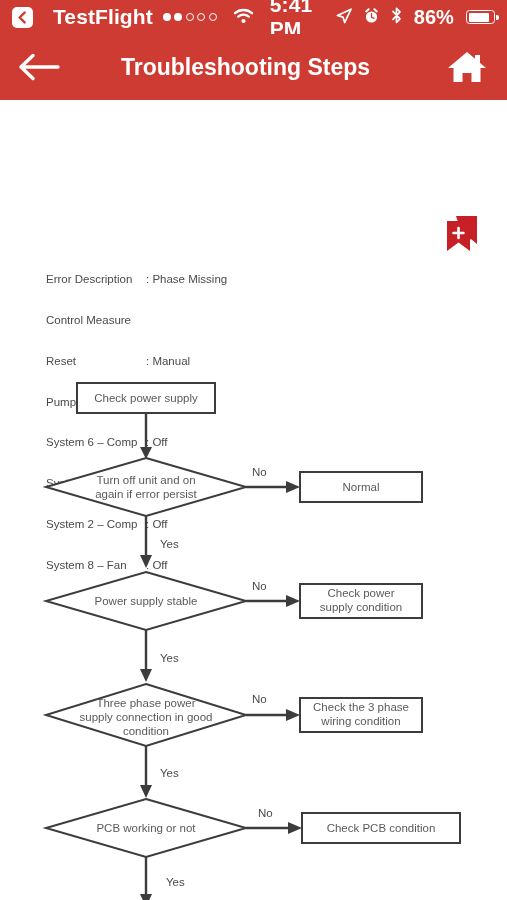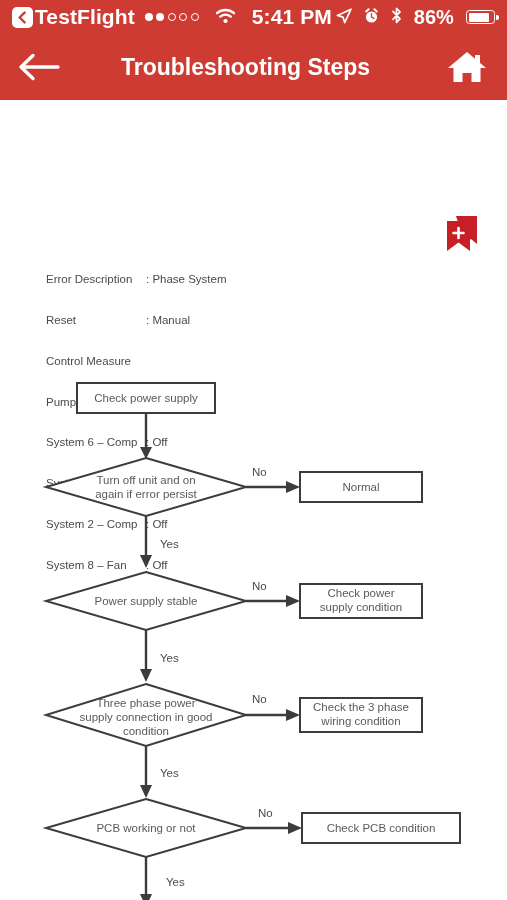--- a/index.html
+++ b/index.html
@@ -9,21 +9,21 @@
     overflow:hidden;position:relative;
   }
 
   
   .statusbar{
     height:34px;background:#ce3b32;color:#fff;
     display:flex;align-items:center;padding:0 12px;
     font-size:21px;font-weight:bold;letter-spacing:.1px;
     box-sizing:border-box;
   }
-  .sb-left{display:flex;align-items:center;gap:2px;flex:0 0 auto;}
+  .sb-left{display:flex;align-items:center;gap:20px;flex:0 0 auto;}
   .sb-mid{display:flex;align-items:center;gap:16px;margin-left:10px;}
   .sb-right{display:flex;align-items:center;gap:12px;margin-left:auto;}
   .backchip{
     width:21px;height:21px;border-radius:5px;background:#fff;
     display:flex;align-items:center;justify-content:center;flex:0 0 auto;
   }
   .backchip svg{display:block;}
   .carrier{font-size:21px;font-weight:bold;}
   .dots{display:flex;align-items:center;gap:3.5px;}
   .dot{width:8px;height:8px;border-radius:50%;}
@@ -156,29 +156,29 @@
     <svg width="36" height="42" viewBox="0 0 36 42">
       <path d="M12 3 L33 3 L33 31 L27 26 L21 31 Z" fill="#c62026"></path>
       <path d="M3 8 L26 8 L26 38 L14.5 29.5 L3 38 Z" fill="#c62026"></path>
       <path d="M14.5 15 L14.5 25 M9.5 20 L19.5 20" stroke="#fff" stroke-width="2.6" stroke-linecap="round"></path>
     </svg>
   </span>
 
   <div class="info">
     <div class="row">
       <span class="k">Error Description</span>
-      <span class="v">: Phase System</span>
+      <span class="v">: Phase Missing</span>
+    </div>
+    <div class="row">
+      <span class="k">Control Measure</span>
+      <span class="v"></span>
     </div>
     <div class="row">
       <span class="k">Reset</span>
       <span class="v">: Manual</span>
-    </div>
-    <div class="row">
-      <span class="k">Control Measure</span>
-      <span class="v"></span>
     </div>
     <div class="row">
       <span class="k">Pump</span>
       <span class="v">: Off</span>
     </div>
     <div class="row">
       <span class="k">System 6 – Comp</span>
       <span class="v">: Off</span>
     </div>
     <div class="row">

